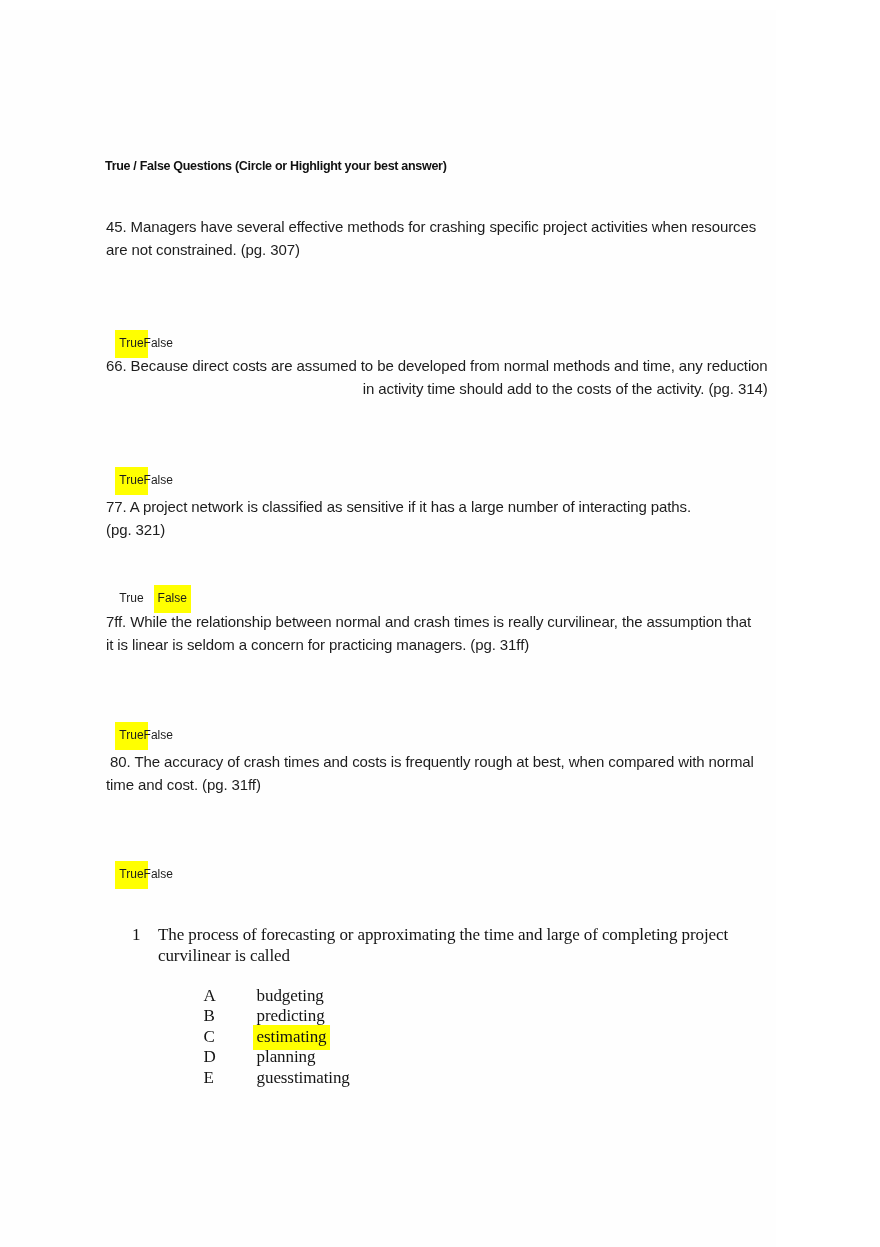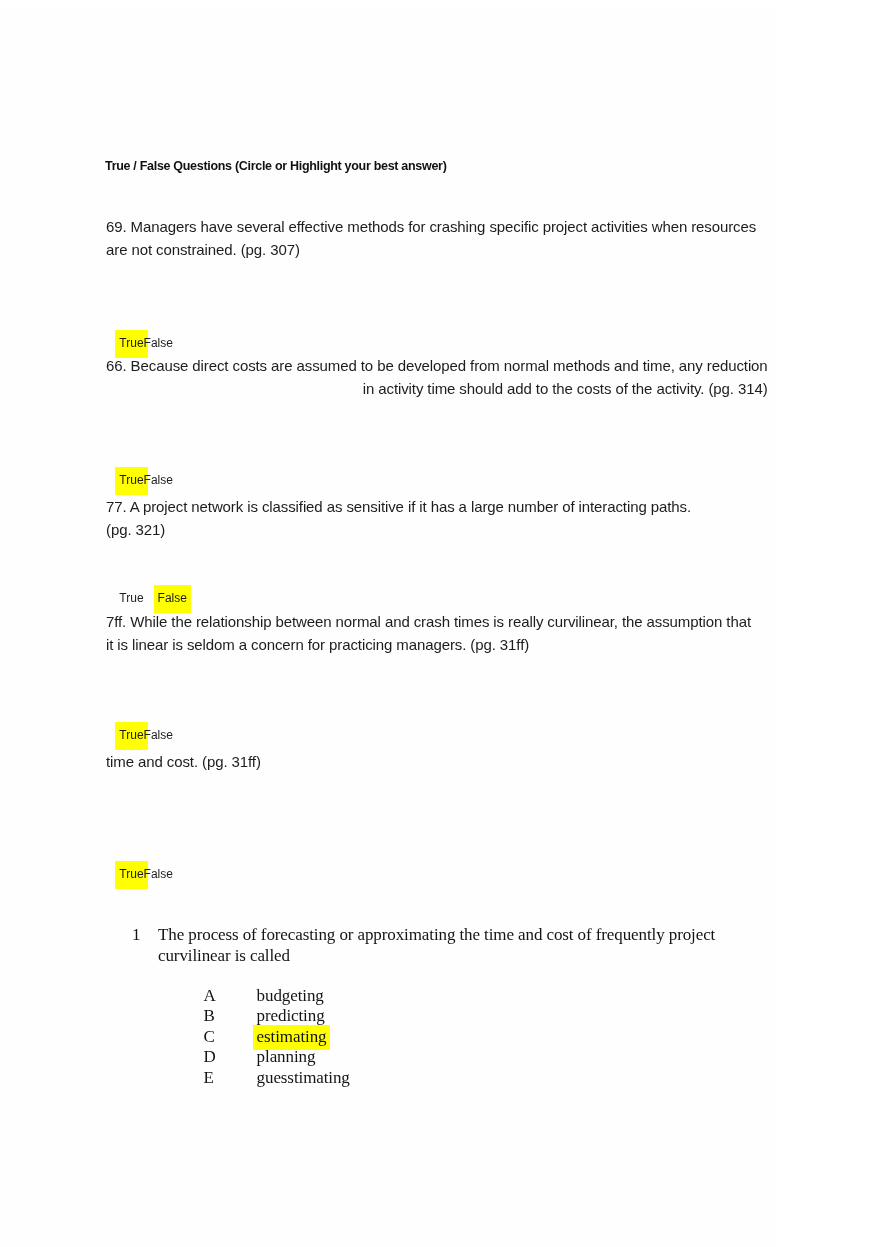--- a/index.html
+++ b/index.html
@@ -46,21 +46,21 @@
   .mc-label{display:inline-block;text-align:right;}
 </style>
 </head>
 <body>
 
 <div class="page">
 
   <div class="abs header">True / False Questions (Circle or Highlight your best answer)</div>
 
   <div class="abs qblock" style="top:205px;">
-    <div class="qline">69. Managers have several effective methods for crashing specific project activities when resources</div>
+    <div class="qline">45. Managers have several effective methods for crashing specific project activities when resources</div>
     <div class="qline">are not constrained. (pg. 307)</div>
   </div>
   <div class="abs ansrow" style="top:299px;">
     <span class="tf tf-true hl">True</span><span class="tf">False</span>
   </div>
 
   <div class="abs qblock" style="top:344px;text-align:right;">
     <div class="qline">66. Because direct costs are assumed to be developed from normal methods and time, any reduction</div>
     <div class="qline">in activity time should add to the costs of the activity. (pg. 314)</div>
   </div>
@@ -78,29 +78,30 @@
 
   <div class="abs qblock" style="top:600px;">
     <div class="qline">7ff. While the relationship between normal and crash times is really curvilinear, the assumption that</div>
     <div class="qline">it is linear is seldom a concern for practicing managers. (pg. 31ff)</div>
   </div>
   <div class="abs ansrow" style="top:691px;">
     <span class="tf tf-true hl">True</span><span class="tf">False</span>
   </div>
 
   <div class="abs qblock" style="top:740px;">
+    <div class="qline"> 80. The accuracy of crash times and costs is frequently rough at best, when compared with normal</div>
     <div class="qline">time and cost. (pg. 31ff)</div>
   </div>
   <div class="abs ansrow" style="top:830px;">
     <span class="tf tf-true hl">True</span><span class="tf">False</span>
   </div>
 
   <div class="abs mc mc-num">1</div>
   <div class="abs mc mc-stem">
-    <div class="qline">The process of forecasting or approximating the time and cost of frequently project</div>
+    <div class="qline">The process of forecasting or approximating the time and large of completing project</div>
     <div class="qline">curvilinear is called</div>
   </div>
 
   <div class="abs mc mc-opt" style="left:187px;top:956px;">
     <span class="mc-letter">A</span><span class="mc-label">budgeting</span>
   </div>
   <div class="abs mc mc-opt" style="left:187px;top:976px;">
     <span class="mc-letter">B</span><span class="mc-label">predicting</span>
   </div>
   <div class="abs mc mc-opt" style="left:187px;top:997px;">

